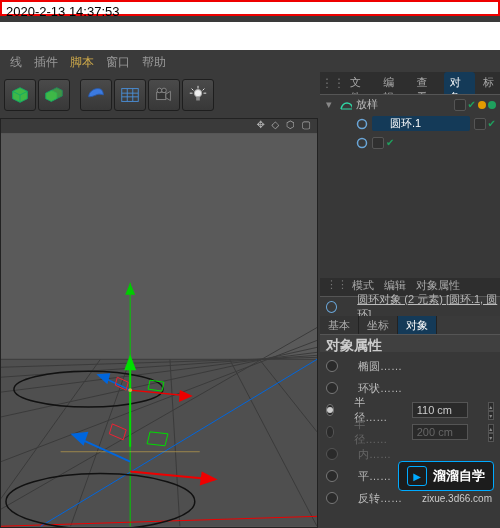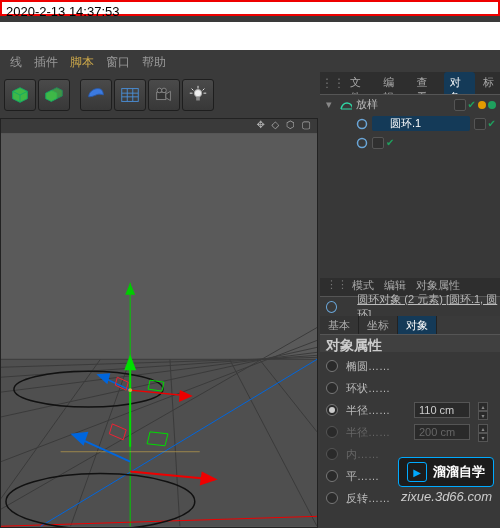--- a/index.html
+++ b/index.html
@@ -228,21 +228,21 @@
     left:320px; right:0;
     bottom:0;
     background:#383838;
     padding: 3px 0 0 0;
   }
   .attr-row {
     display:flex;
     align-items:center;
     height: 22px;
     padding: 0 6px;
-    gap: 8px;
+    gap: 20px;
     font-size:11px;
   }
   .radio {
     width:12px; height:12px;
     border:1px solid #777;
     border-radius:50%;
     background:#2a2a2a;
     display:flex;align-items:center;justify-content:center;
   }
   .radio.on::after {
@@ -282,21 +282,21 @@
     padding: 4px 8px;
     display:flex;
     align-items:center;
     gap:6px;
   }
   .wm-play {
     width:20px;height:20px;border:1.5px solid #0af;border-radius:3px;
     display:flex;align-items:center;justify-content:center;color:#0af;font-size:10px;
   }
   .wm-text { color:#fff; font-size:13px; font-weight:bold; }
-  .wm-url { color: #ccc; font-size: 13px; text-align:right; margin-top:2px; padding-right:2px;font-style:italic;}
+  .wm-url { color: #ccc; font-size: 10px; text-align:right; margin-top:2px; padding-right:2px;}
 </style>
 </head>
 <body>
 
 <div class="timestamp-bar">
   <span>2020-2-13 14:37:53</span>
 </div>
 <div class="gap"></div>
 
 <div class="menu-bar">

